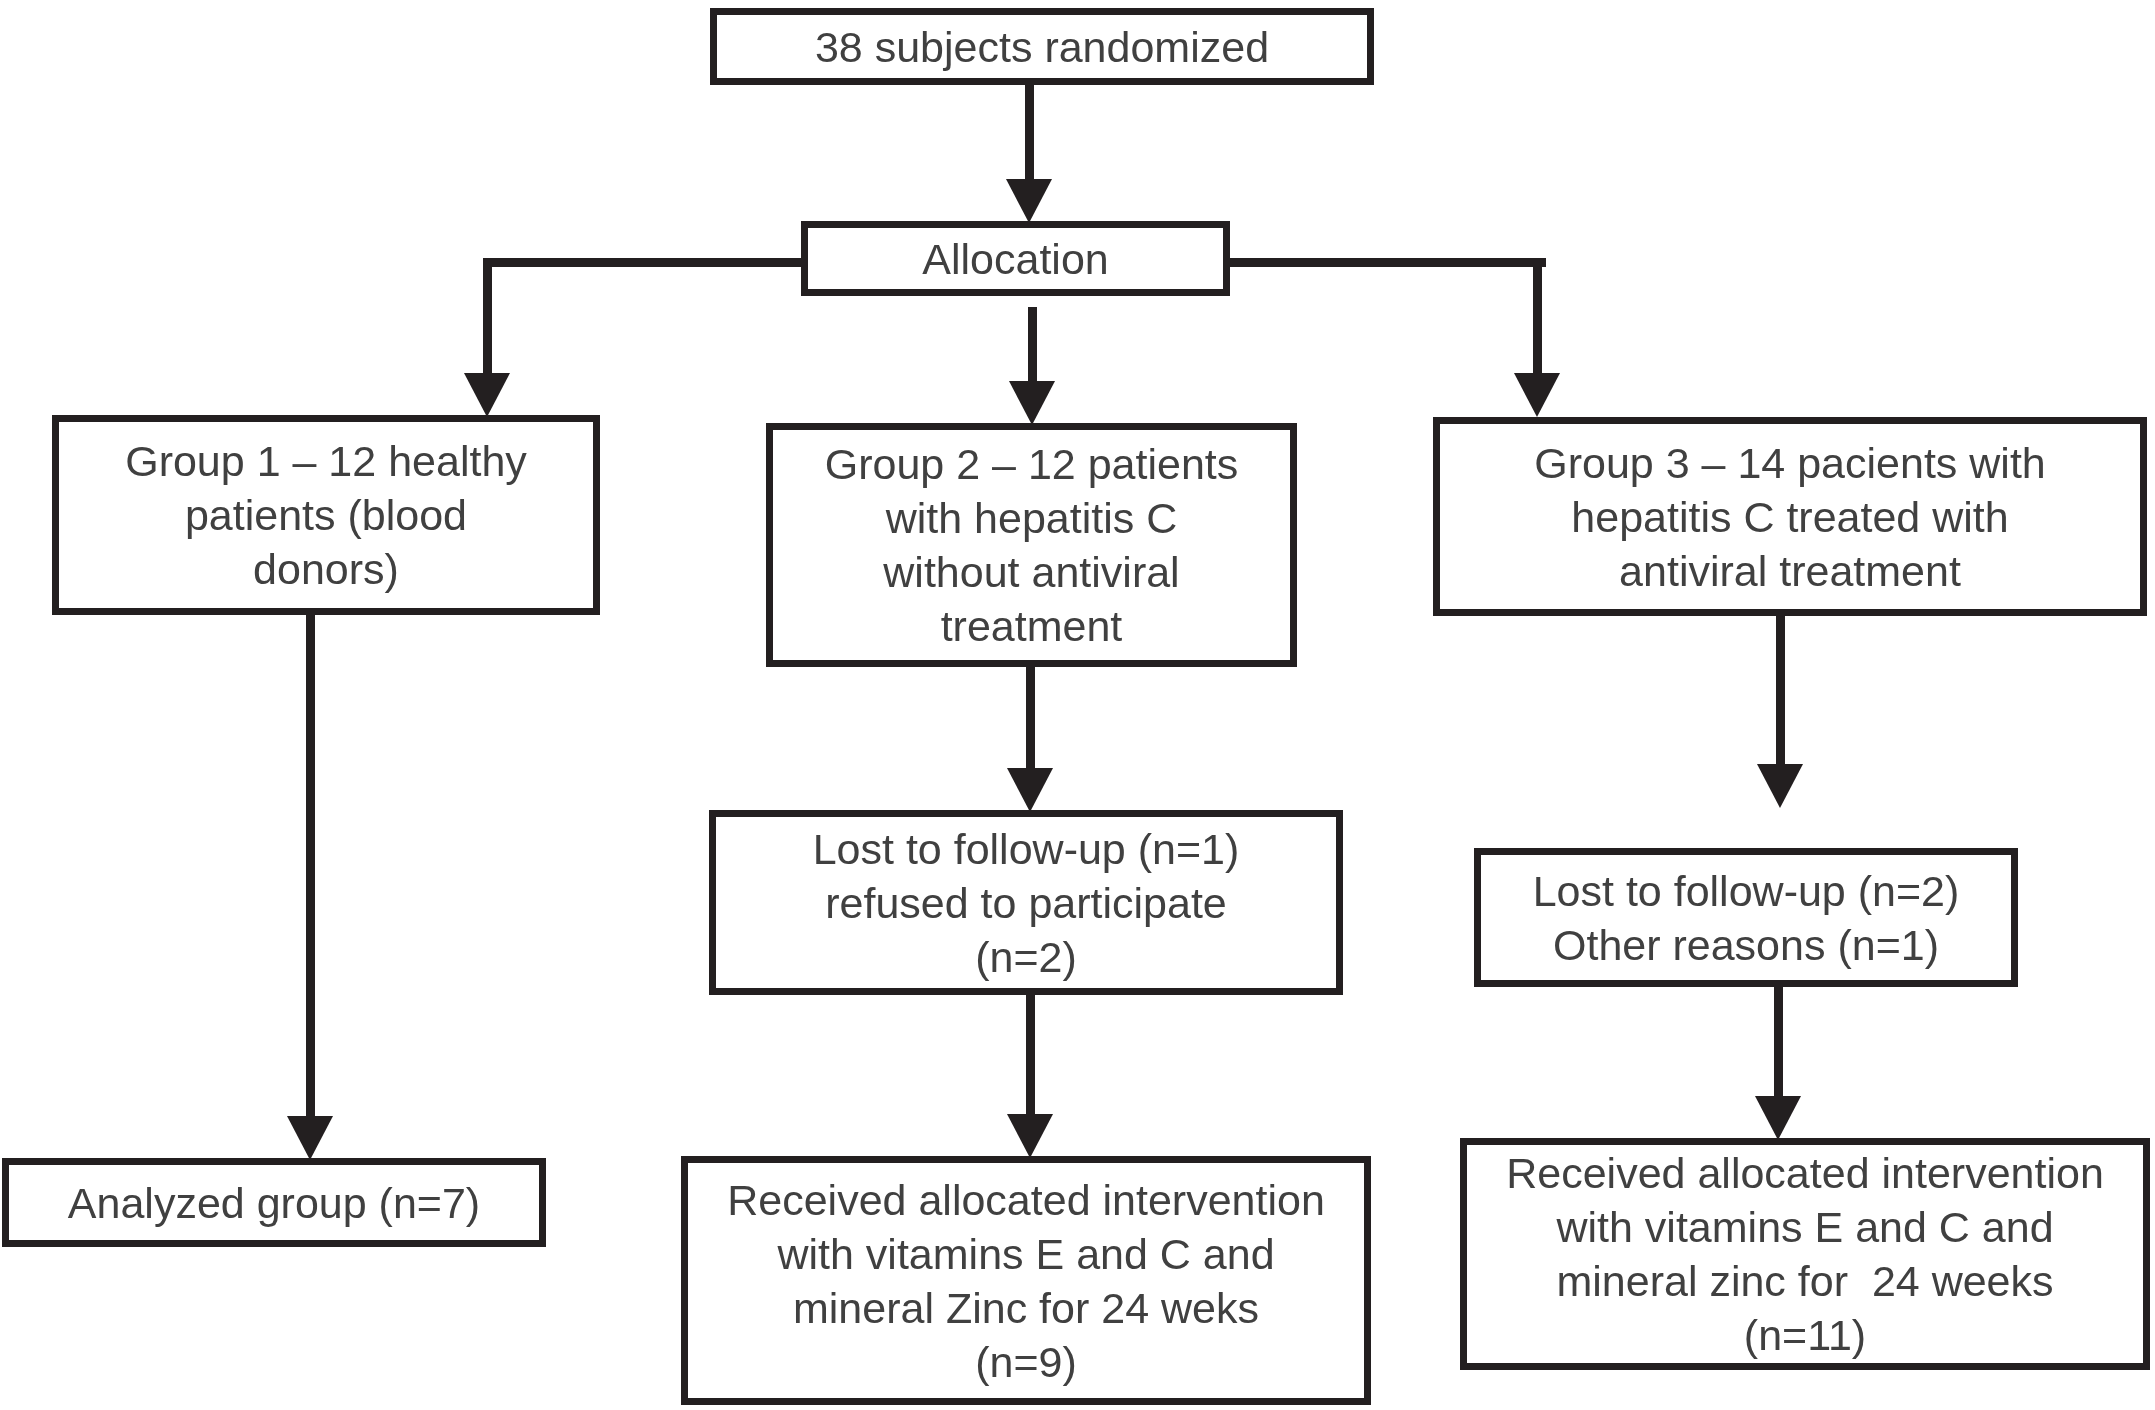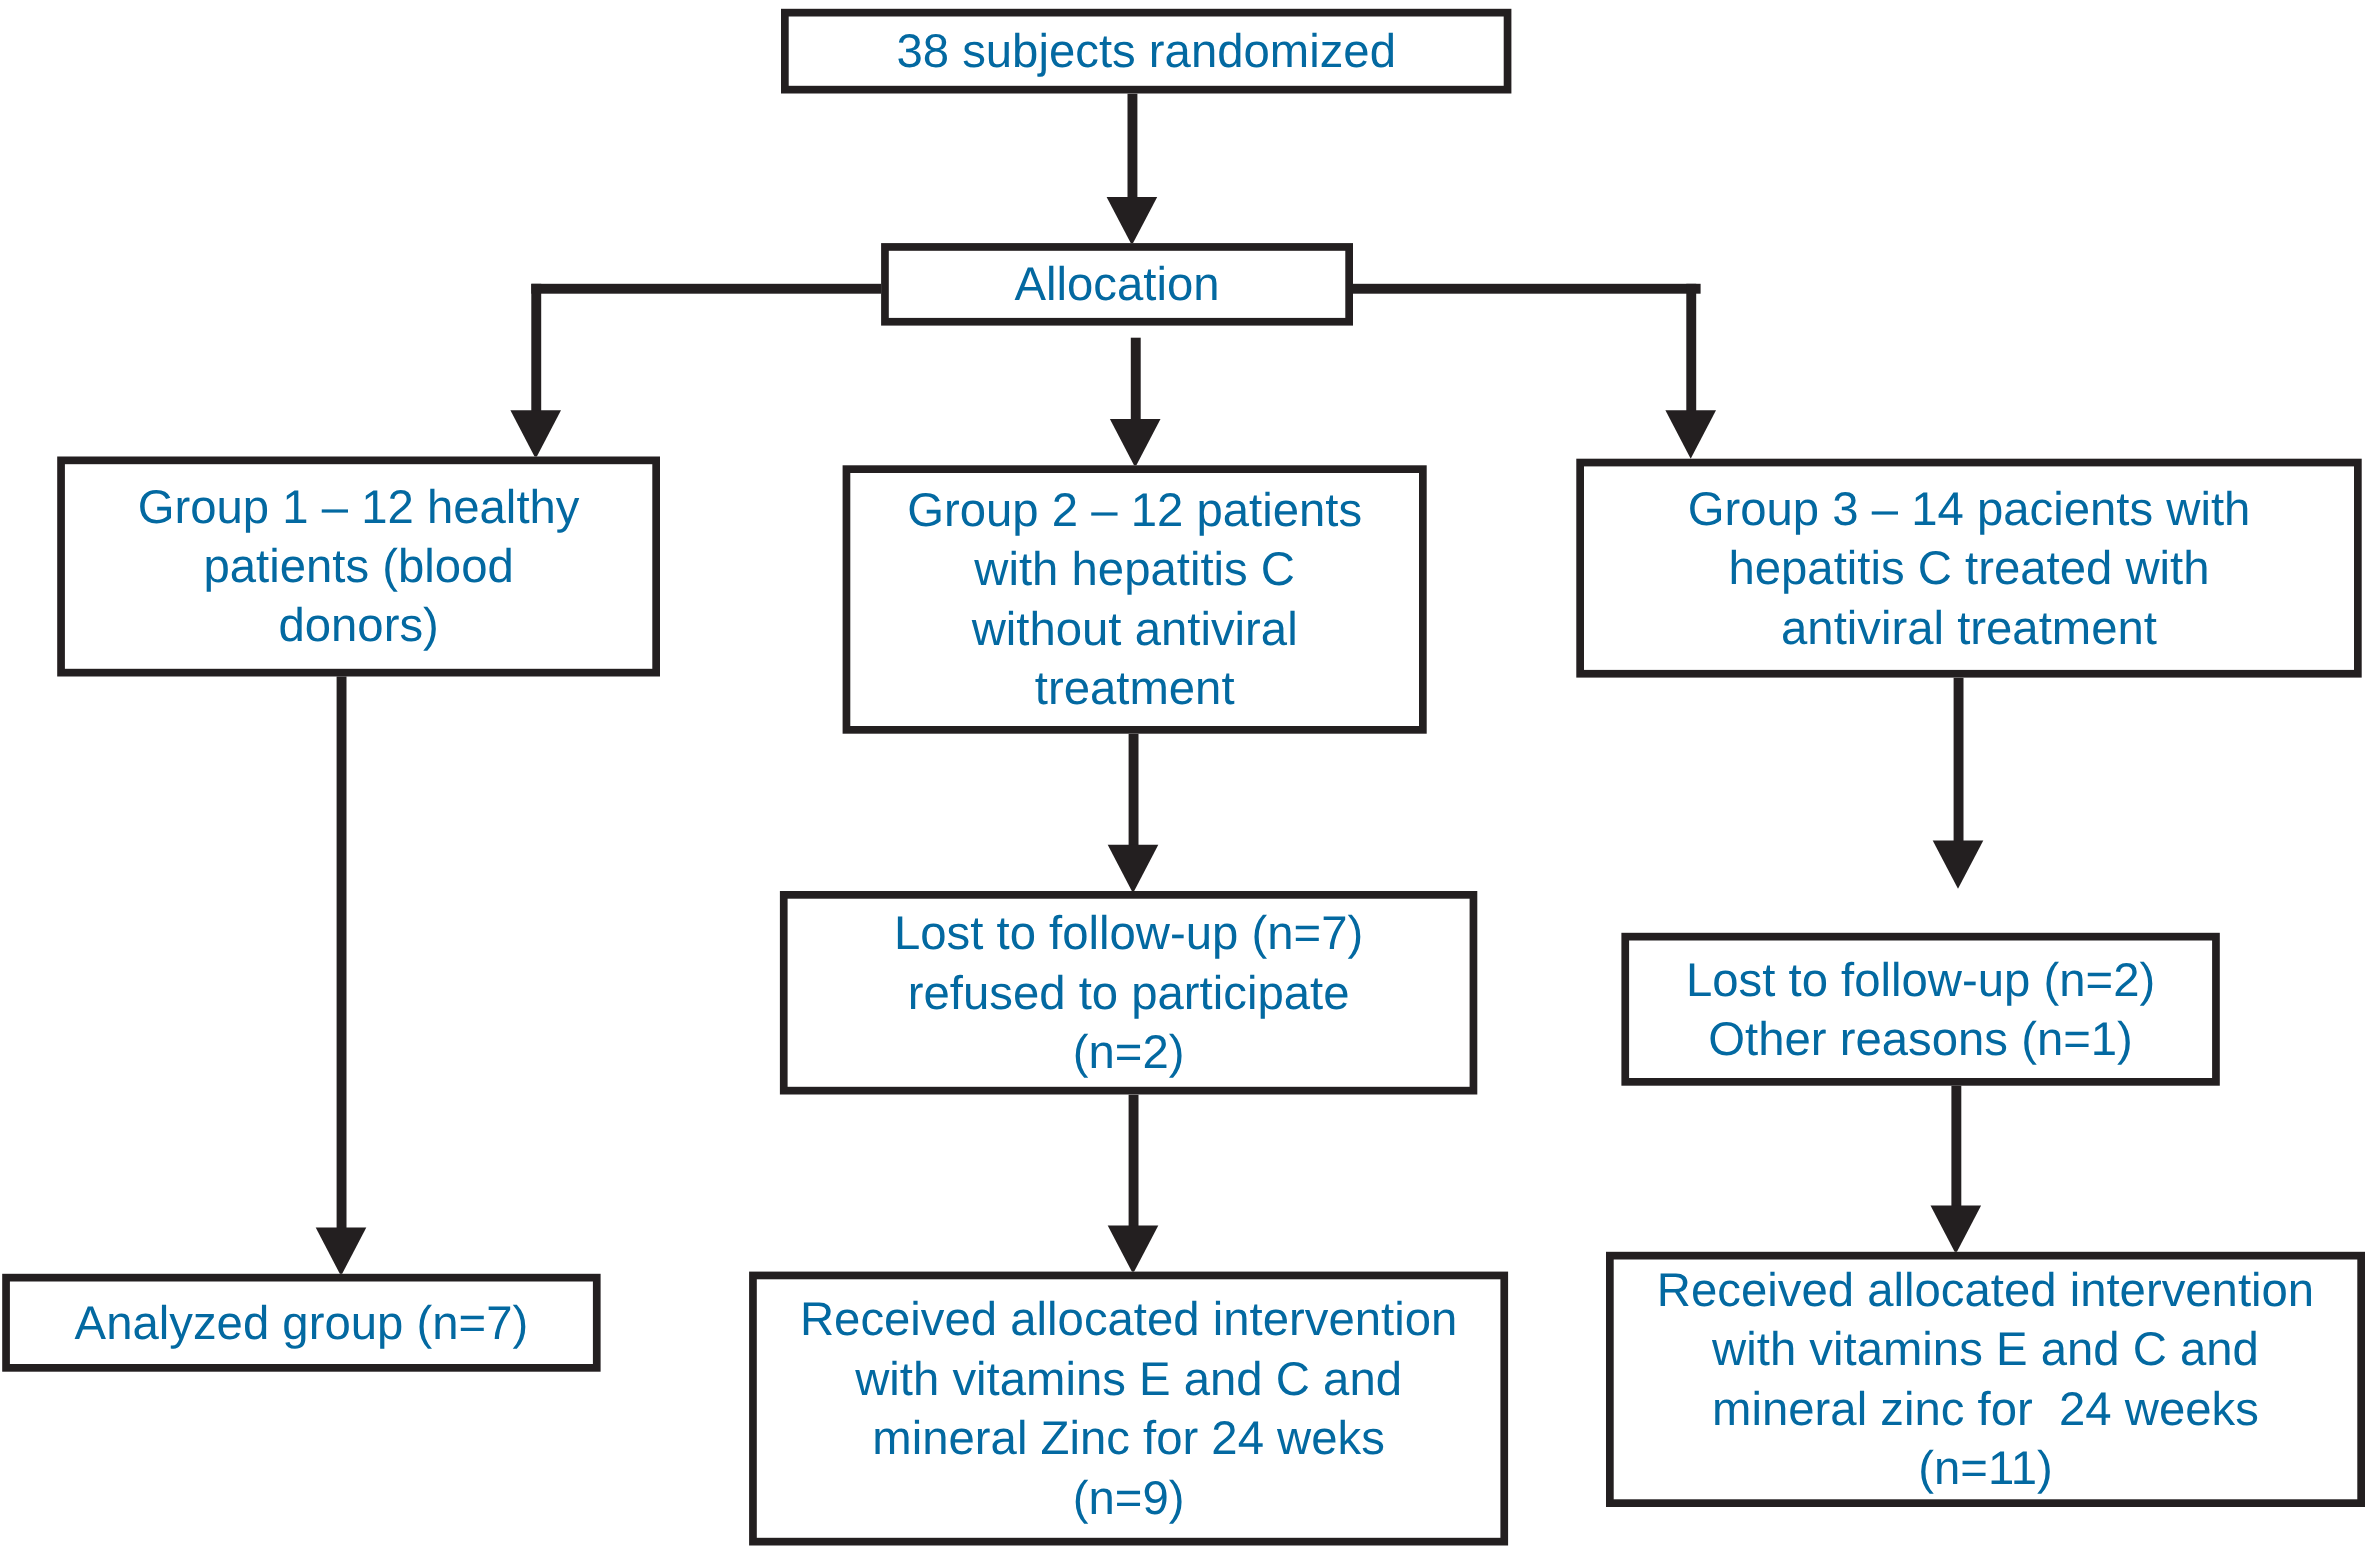--- a/index.html
+++ b/index.html
@@ -6,21 +6,21 @@
     margin: 0;
     padding: 0;
     background: #ffffff;
   }
   .canvas {
     position: relative;
     width: 2155px;
     height: 1410px;
     background: #ffffff;
     font-family: "Liberation Sans", "DejaVu Sans", sans-serif;
-    color: #0369a1;
+    color: #404040;
     overflow: hidden;
   }
   .fbox {
     position: absolute;
     box-sizing: border-box;
     border: 7px solid #231f20;
     background: #ffffff;
     display: flex;
     align-items: center;
     justify-content: center;
@@ -118,21 +118,21 @@
 
   <div class="fbox" id="box-group2">Group 2 – 12 patients
 with hepatitis C
 without antiviral
 treatment</div>
 
   <div class="fbox" id="box-group3">Group 3 – 14 pacients with
 hepatitis C treated with
 antiviral treatment</div>
 
-  <div class="fbox" id="box-lost1">Lost to follow-up (n=7)
+  <div class="fbox" id="box-lost1">Lost to follow-up (n=1)
 refused to participate
 (n=2)</div>
 
   <div class="fbox" id="box-lost2">Lost to follow-up (n=2)
 Other reasons (n=1)</div>
 
   <div class="fbox" id="box-analyzed">Analyzed group (n=7)</div>
 
   <div class="fbox" id="box-recv9">Received allocated intervention
 with vitamins E and C and

